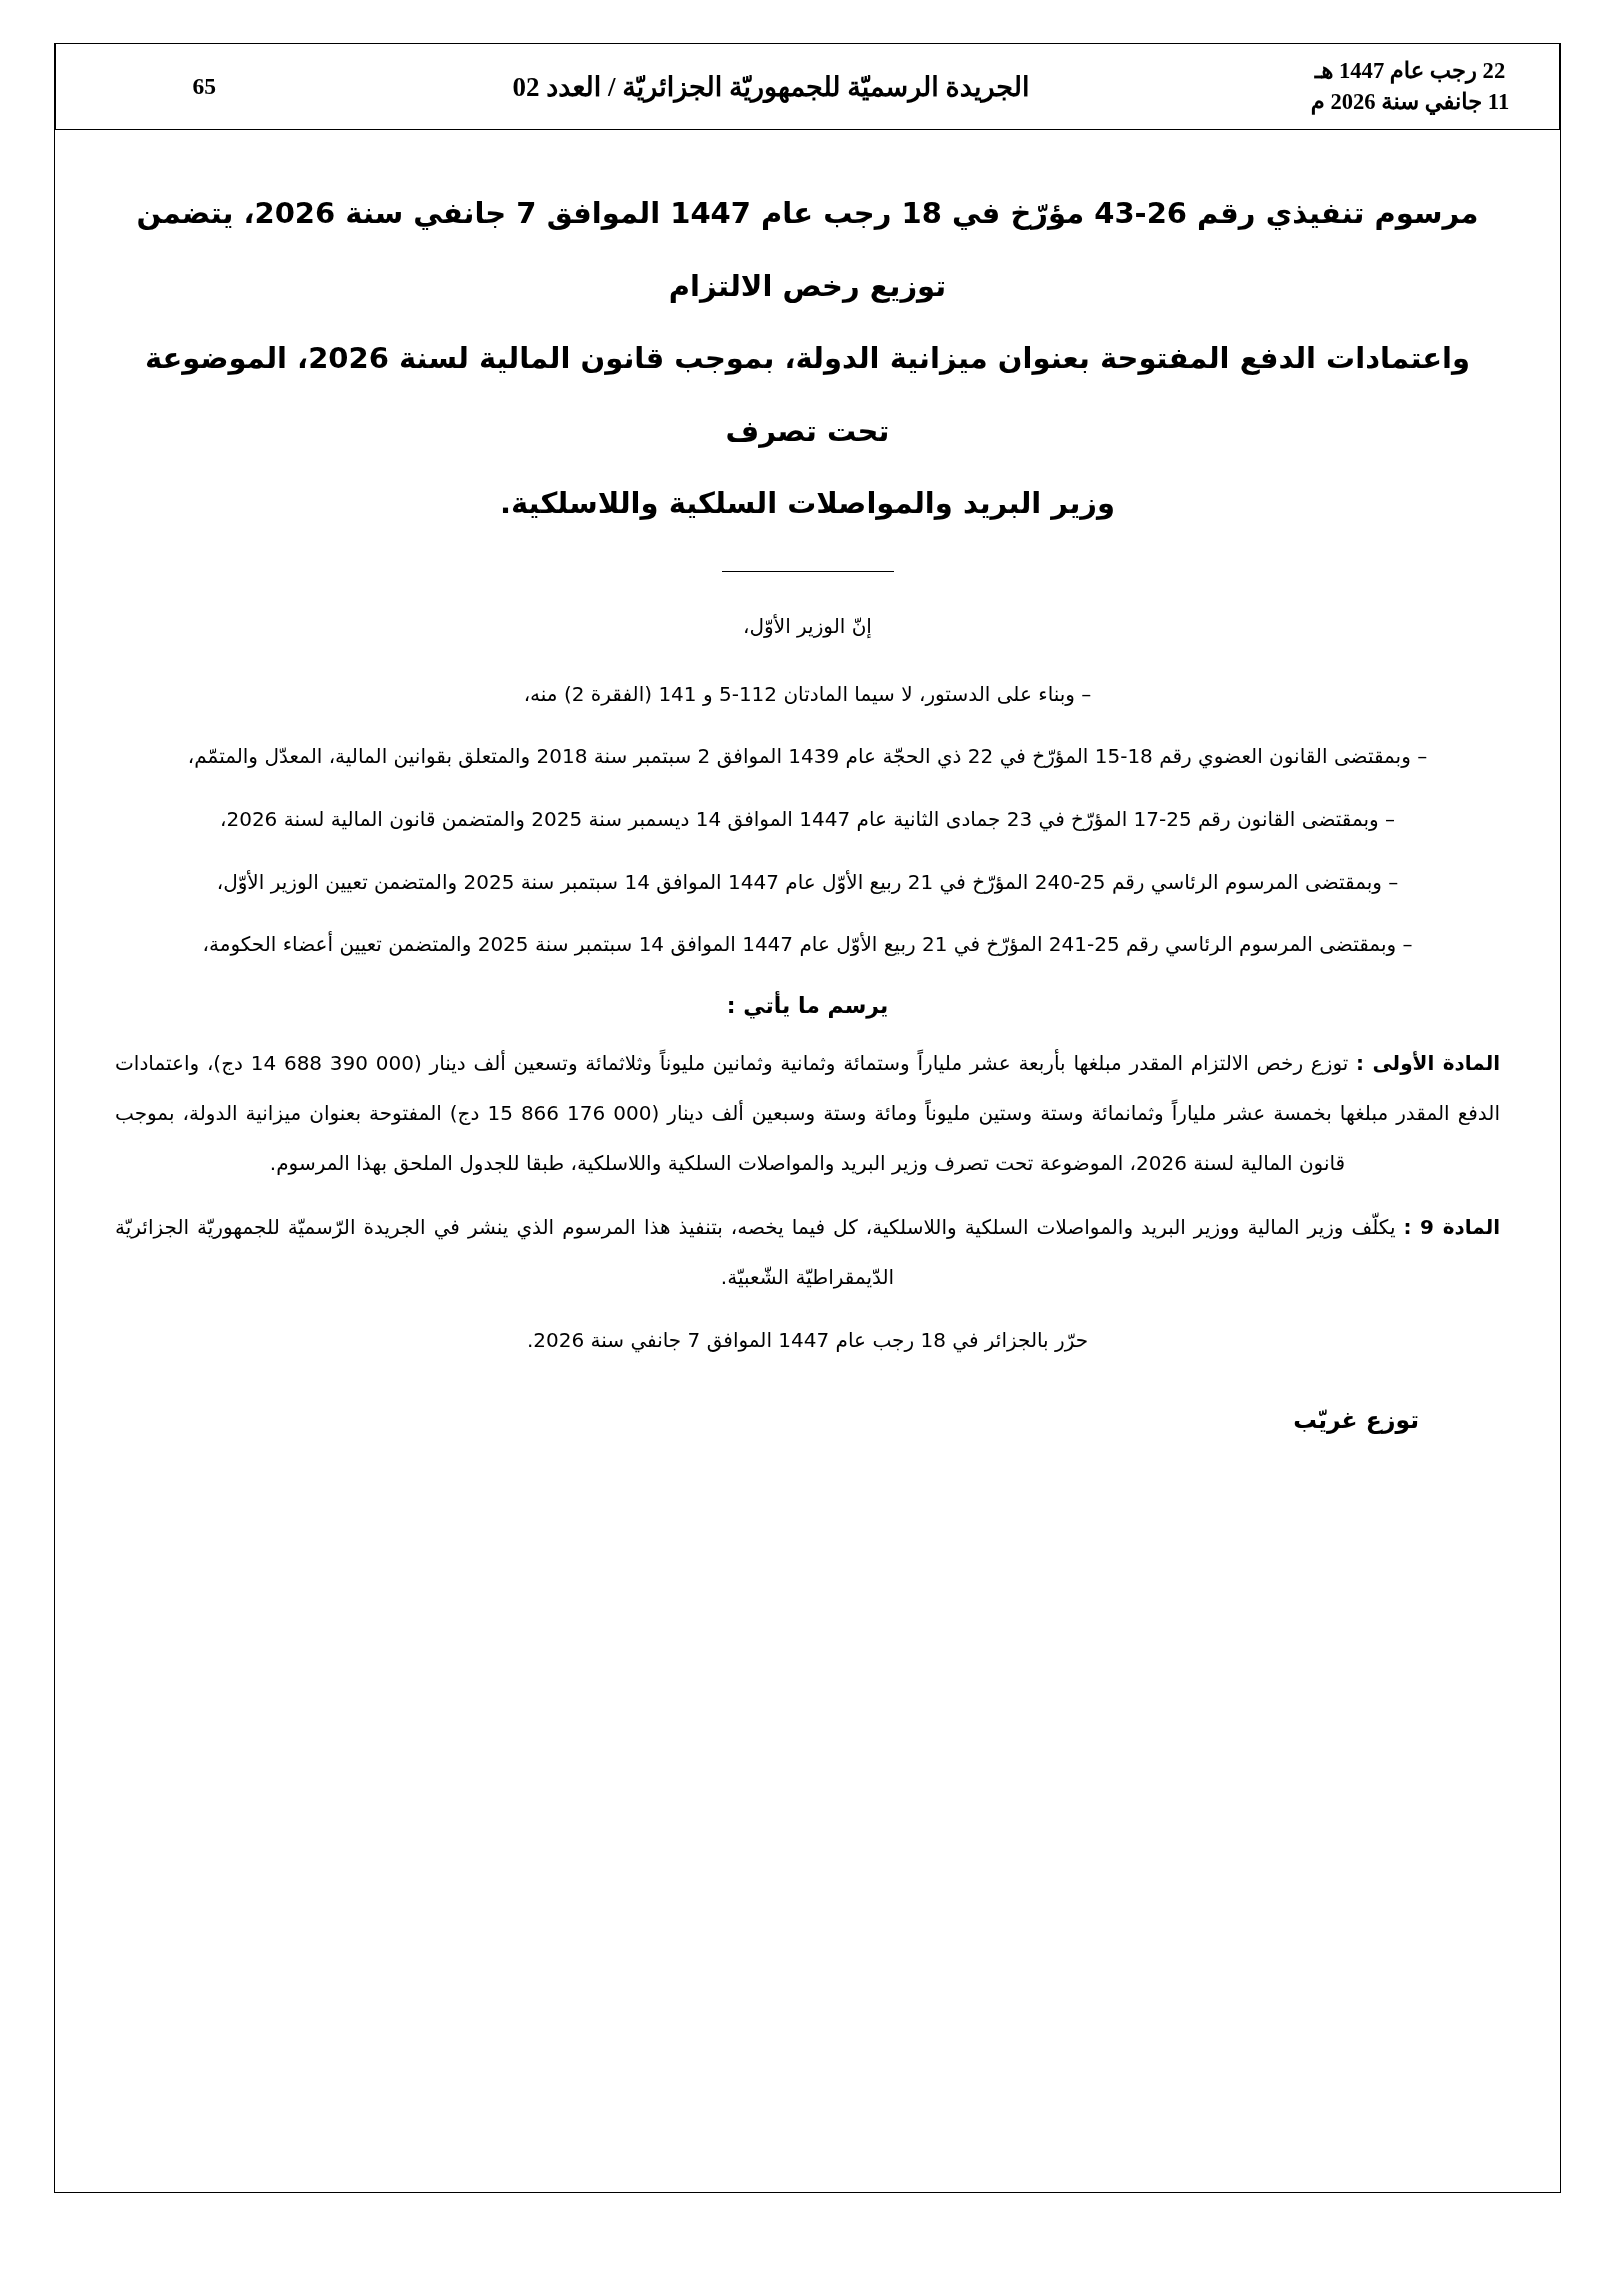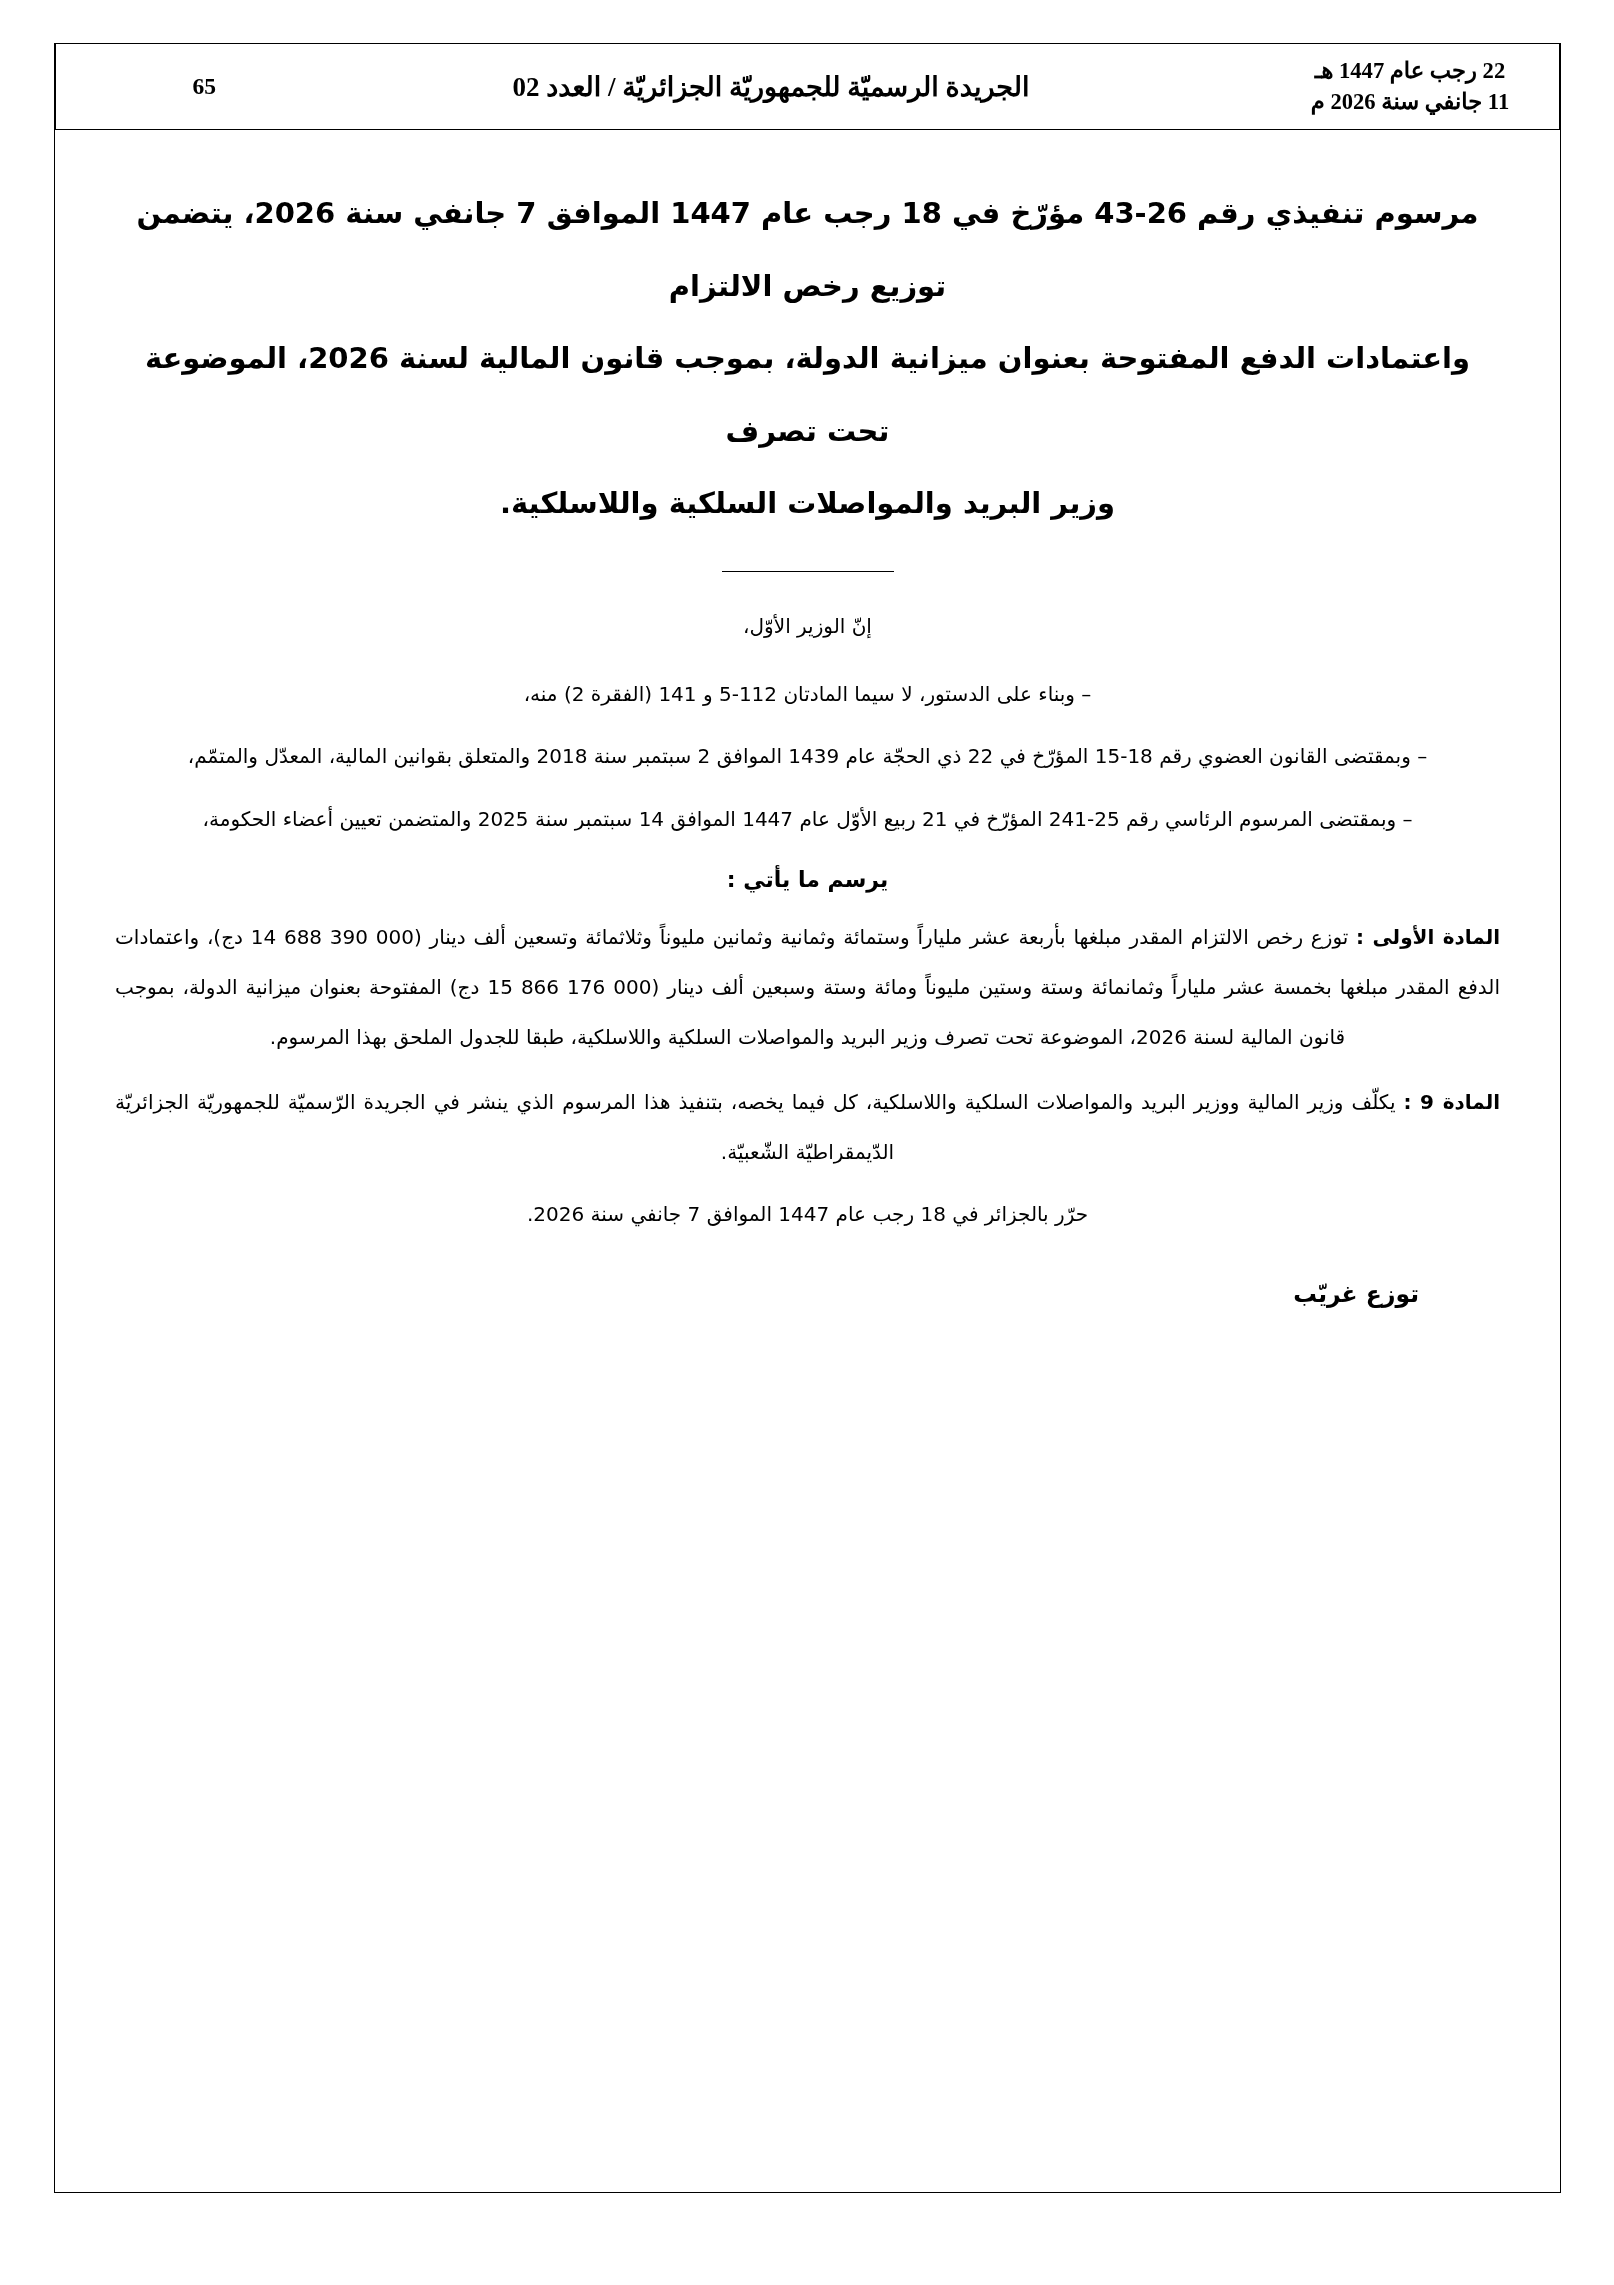--- a/index.html
+++ b/index.html
@@ -152,20 +152,22 @@
       <div>واعتمادات الدفع المفتوحة بعنوان ميزانية الدولة، بموجب قانون المالية لسنة 2026، الموضوعة تحت تصرف</div>
       <div>وزير البريد والمواصلات السلكية واللاسلكية.</div>
     </div>
 
     <div class="rule"></div>
 
     <div class="preamble">إنّ الوزير الأوّل،</div>
 
     <div class="whereas">– وبناء على الدستور، لا سيما المادتان 112-5 و 141 (الفقرة 2) منه،</div>
     <div class="whereas">– وبمقتضى القانون العضوي رقم 18-15 المؤرّخ في 22 ذي الحجّة عام 1439 الموافق 2 سبتمبر سنة 2018 والمتعلق بقوانين المالية، المعدّل والمتمّم،</div>
+    <div class="whereas">– وبمقتضى القانون رقم 25-17 المؤرّخ في 23 جمادى الثانية عام 1447 الموافق 14 ديسمبر سنة 2025 والمتضمن قانون المالية لسنة 2026،</div>
+    <div class="whereas">– وبمقتضى المرسوم الرئاسي رقم 25-240 المؤرّخ في 21 ربيع الأوّل عام 1447 الموافق 14 سبتمبر سنة 2025 والمتضمن تعيين الوزير الأوّل،</div>
     <div class="whereas">– وبمقتضى المرسوم الرئاسي رقم 25-241 المؤرّخ في 21 ربيع الأوّل عام 1447 الموافق 14 سبتمبر سنة 2025 والمتضمن تعيين أعضاء الحكومة،</div>
 
     <div class="section-head">يرسم ما يأتي :</div>
 
     <div class="article">
       <span class="bold">المادة الأولى :</span><span> توزع رخص الالتزام المقدر مبلغها بأربعة عشر ملياراً وستمائة وثمانية وثمانين مليوناً وثلاثمائة وتسعين ألف دينار (000 390 688 14 دج)، واعتمادات الدفع المقدر مبلغها بخمسة عشر ملياراً وثمانمائة وستة وستين مليوناً ومائة وستة وسبعين ألف دينار (000 176 866 15 دج) المفتوحة بعنوان ميزانية الدولة، بموجب قانون المالية لسنة 2026، الموضوعة تحت تصرف وزير البريد والمواصلات السلكية واللاسلكية، طبقا للجدول الملحق بهذا المرسوم.</span>
     </div>
 
     <div class="article">
       <span class="bold">المادة 9 :</span><span> يكلّف وزير المالية ووزير البريد والمواصلات السلكية واللاسلكية، كل فيما يخصه، بتنفيذ هذا المرسوم الذي ينشر في الجريدة الرّسميّة للجمهوريّة الجزائريّة الدّيمقراطيّة الشّعبيّة.</span>

